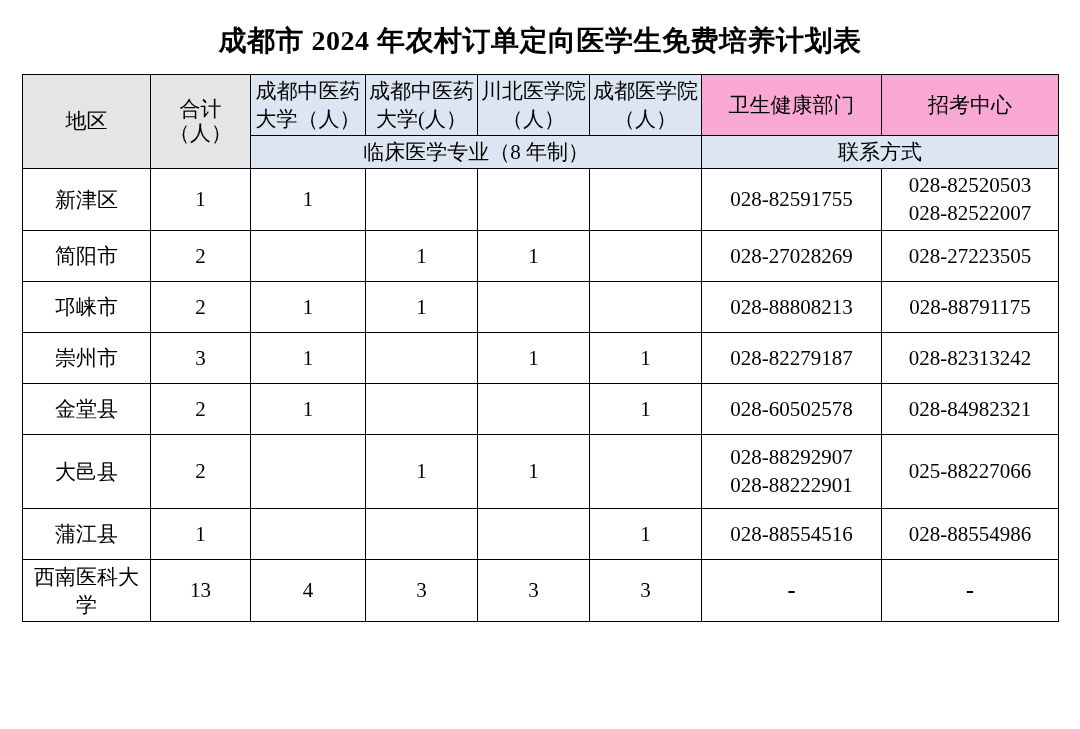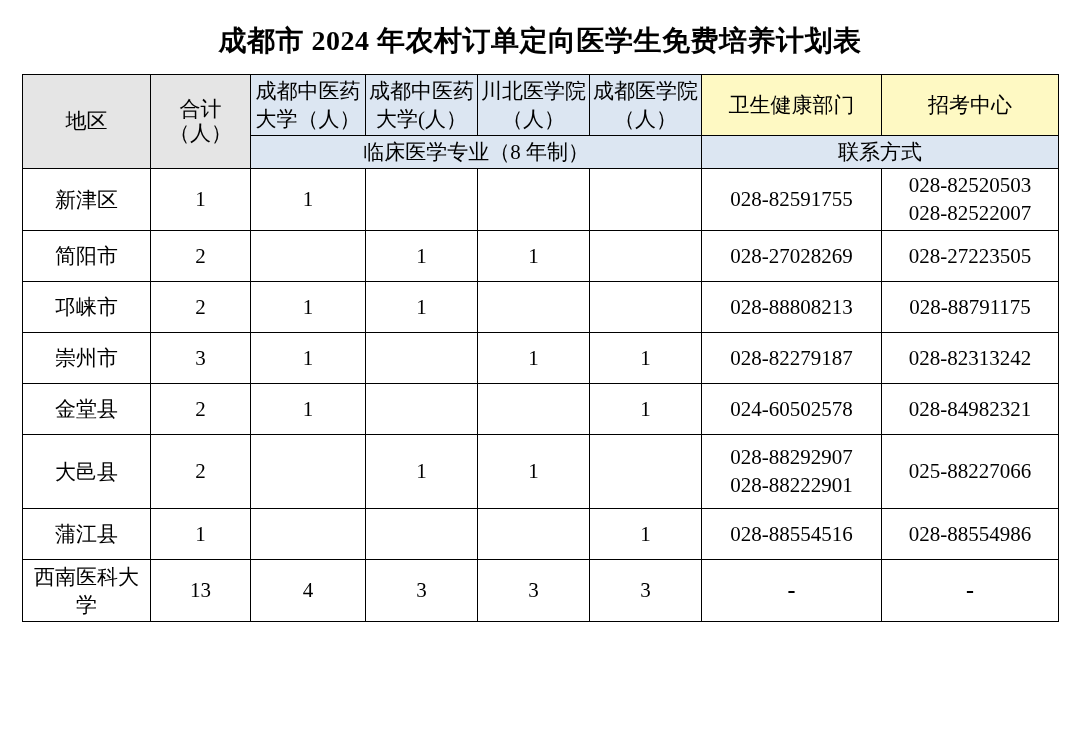--- a/index.html
+++ b/index.html
@@ -48,21 +48,21 @@
     font-weight: bold;
     font-size: 23px;
     line-height: 1.12;
   }
   .hdr-sub {
     background: #dce6f2;
     font-weight: normal;
     font-size: 23px;
   }
   .hdr-contact {
-    background: #fef9c3;
+    background: #f9a8d4;
     font-weight: normal;
     font-size: 23px;
     line-height: 1.15;
   }
   .region {
     font-size: 24px;
     font-weight: normal;
     height: 46px;
   }
   .num {
@@ -182,21 +182,21 @@
         <td class="phone">028-82313242</td>
       </tr>
 
       <tr>
         <td class="region">金堂县</td>
         <td class="num">2</td>
         <td class="cnt">1</td>
         <td class="cnt"></td>
         <td class="cnt"></td>
         <td class="cnt">1</td>
-        <td class="phone">024-60502578</td>
+        <td class="phone">028-60502578</td>
         <td class="phone">028-84982321</td>
       </tr>
 
       <tr class="taller">
         <td class="region">大邑县</td>
         <td class="num">2</td>
         <td class="cnt"></td>
         <td class="cnt">1</td>
         <td class="cnt">1</td>
         <td class="cnt"></td>

